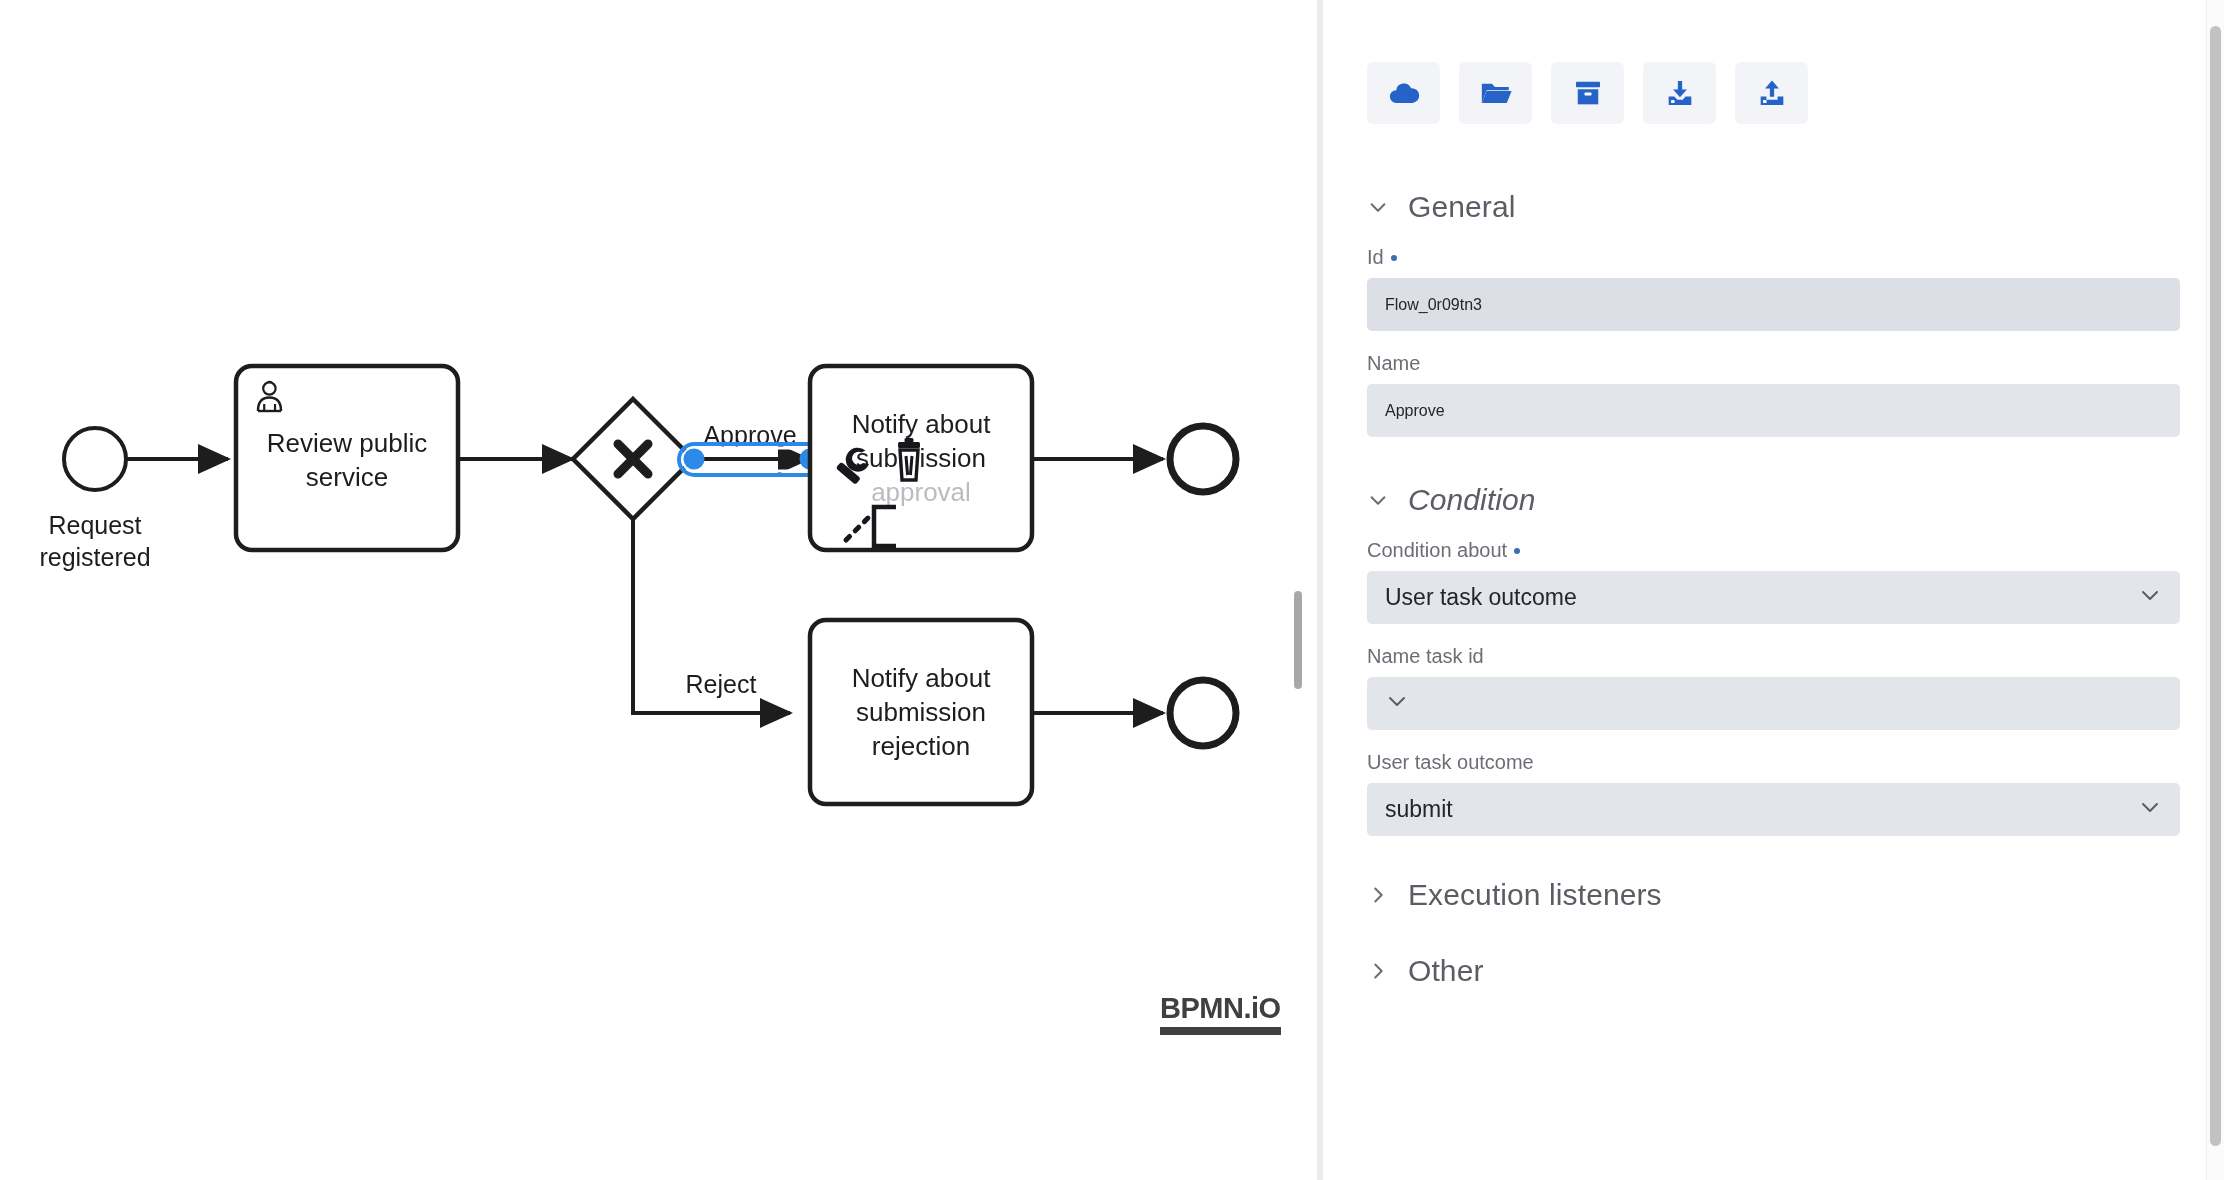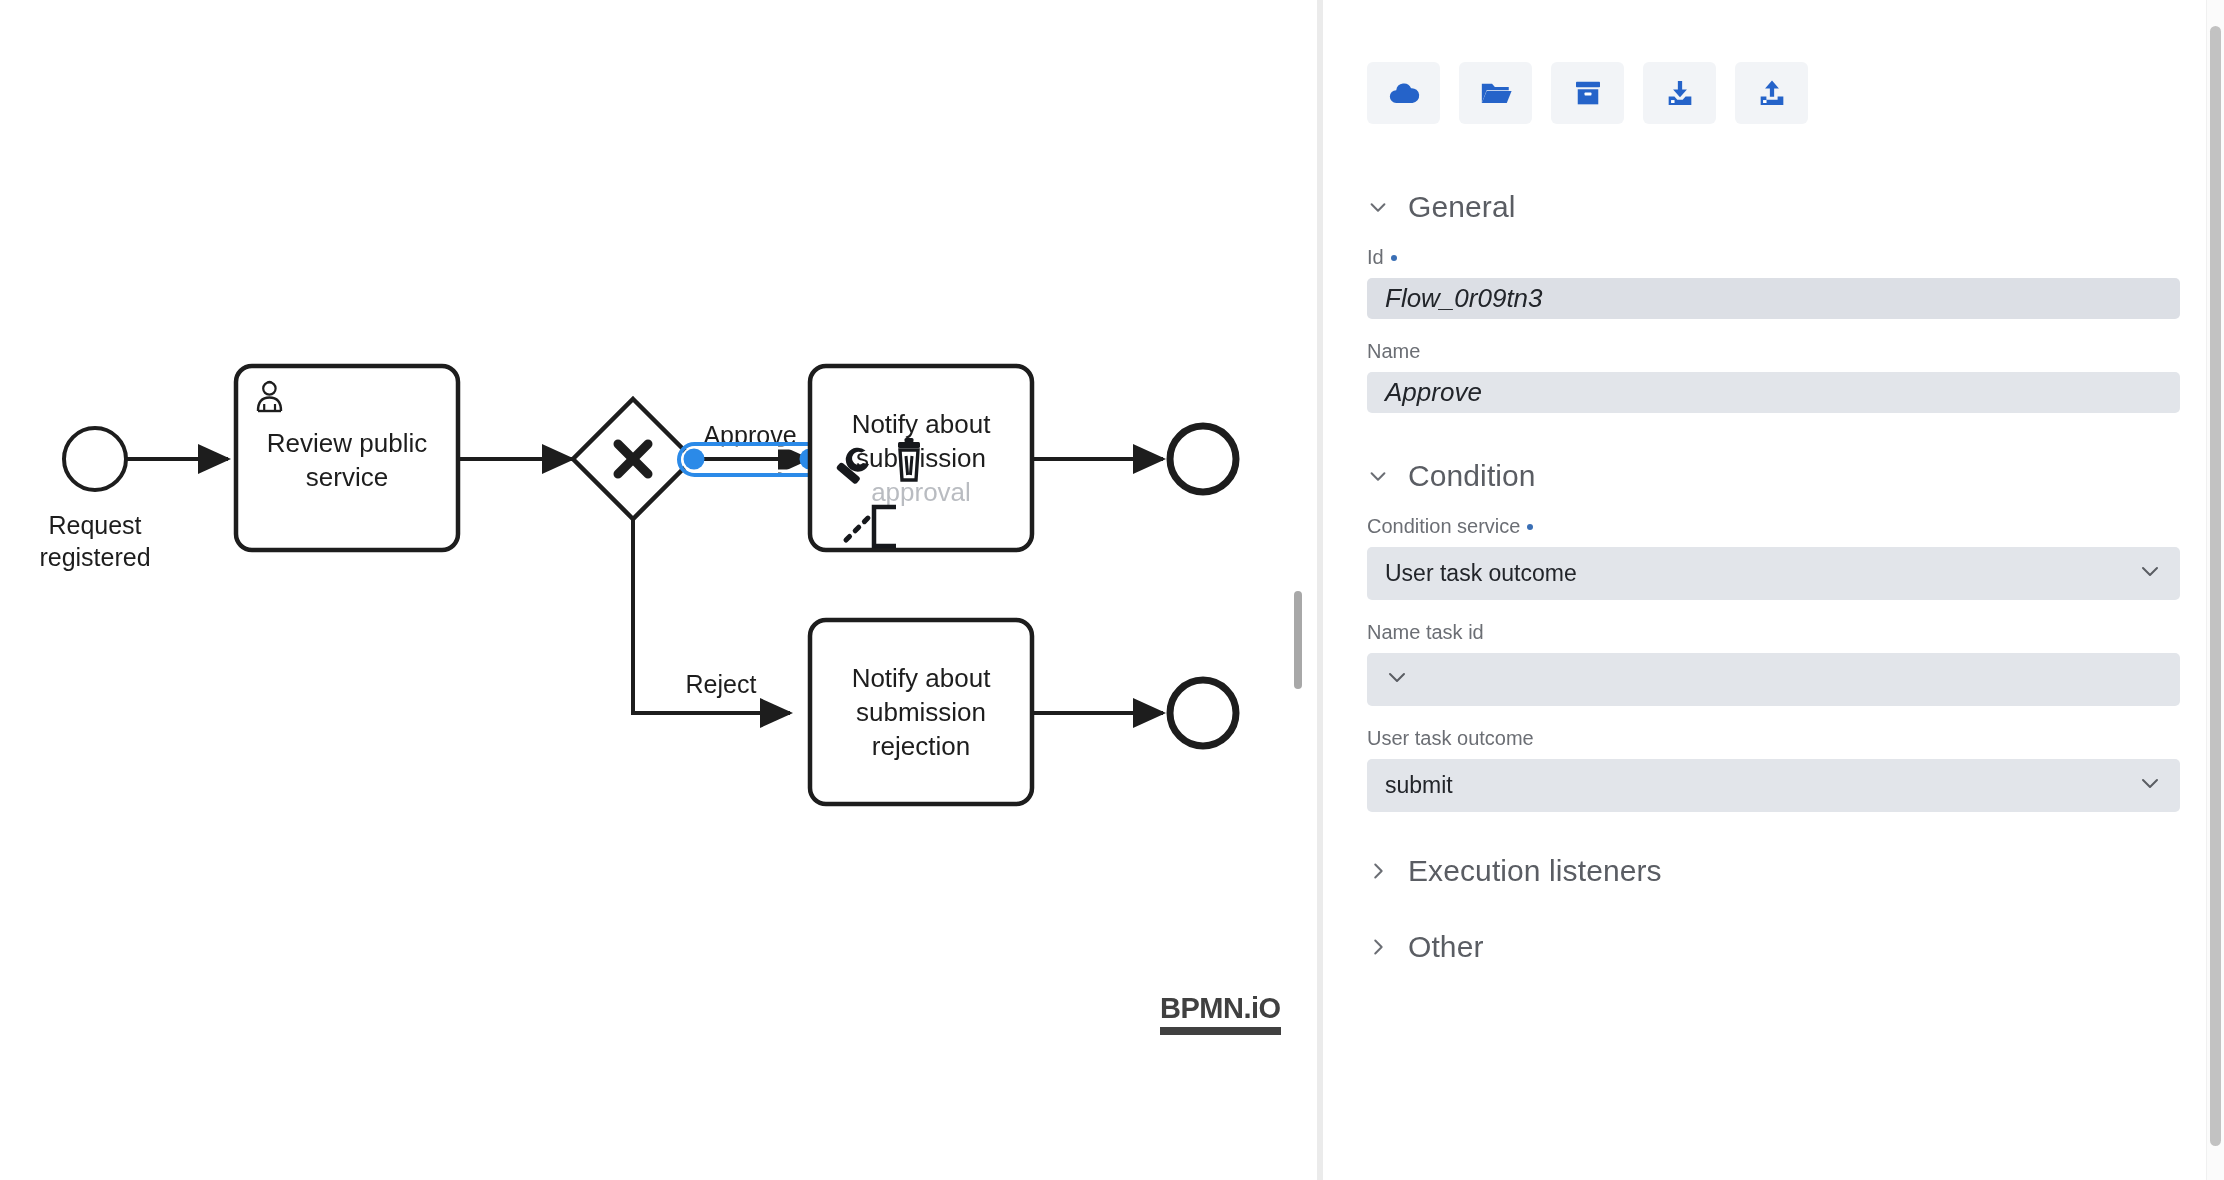--- a/index.html
+++ b/index.html
@@ -100,38 +100,37 @@
   .field { margin-bottom: 21px; }
   .field-label {
     font-size: 20px; color: #6b6e74;
     margin-bottom: 9px; display: flex; align-items: center; gap: 7px; margin-top: 7px;
   }
   .req-dot {
     width: 6px; height: 6px; border-radius: 50%;
     background: #3a6fb5; display: inline-block;
   }
   .field-input {
-    height: 41px; border-radius: 5px;
+    height: 53px; border-radius: 5px;
     background: #e2e5ea;
     display: flex; align-items: center;
     padding: 0 18px;
-    font-size: 26px; color: #22252a;
+    font-size: 16px; color: #22252a;
     cursor: text;
-    font-style: italic;
   }
   .field-input.id-field { background: #dcdfe5; }
   .field-select {
     height: 53px; border-radius: 5px;
     background: #e2e5ea;
     display: flex; align-items: center; justify-content: space-between;
     padding: 0 18px;
     font-size: 23px; color: #22252a;
     cursor: pointer;
   }
-  .gap-before { margin-top: 46px; }
+  .gap-before { margin-top: 46px; font-style: italic; }
   .collapsed-section { margin-top: 42px; }
   .collapsed-section:first-of-type { margin-top: 48px; }
 
   
   .page-scroll-track {
     position: absolute; right: 0; top: 0;
     width: 17px; height: 1180px;
     background: #fbfbfb; border-left: 1px solid #f0f0f0;
   }
   .page-scroll-thumb {
@@ -330,21 +329,21 @@
         <span class="chev">
           <svg width="22" height="22" viewBox="0 0 24 24">
             <path d="M5 9 L12 16 L19 9" fill="none" stroke="#6b6e74" stroke-width="2.2" stroke-linecap="round" stroke-linejoin="round"></path>
           </svg>
         </span>
         <span class="section-title">Condition</span>
       </div>
 
       <div class="field">
         <div class="field-label">
-          <span>Condition service</span>
+          <span>Condition about</span>
           <span class="req-dot"></span>
         </div>
         <div class="field-select">
           <span>User task outcome</span>
           <span>
             <svg width="24" height="24" viewBox="0 0 24 24">
               <path d="M5 9 L12 16 L19 9" fill="none" stroke="#5a5d63" stroke-width="2" stroke-linecap="round" stroke-linejoin="round"></path>
             </svg>
           </span>
         </div>

